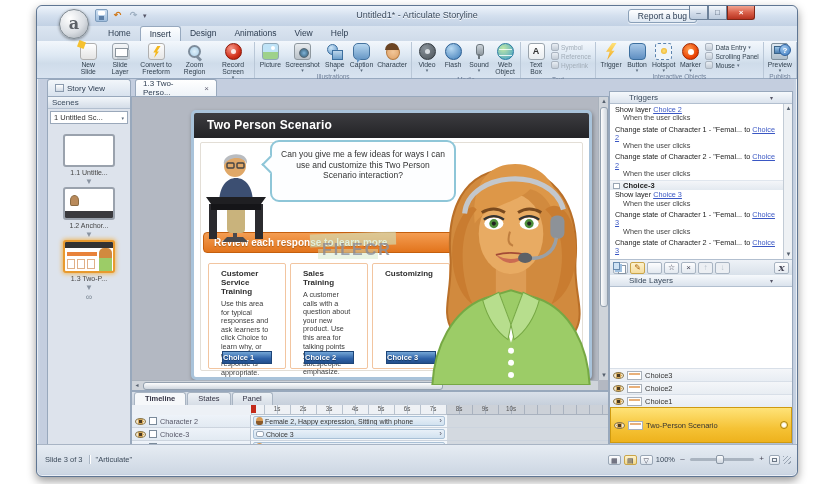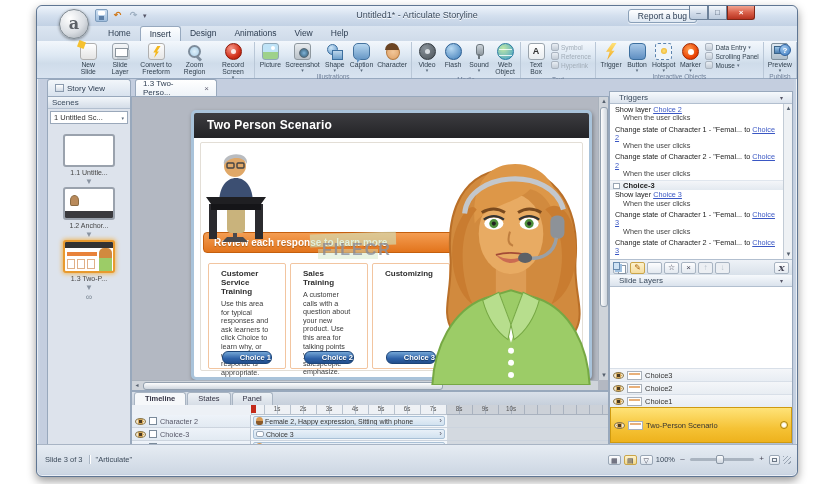--- a/index.html
+++ b/index.html
@@ -123,38 +123,38 @@
     color:#fff;font-size:12px;font-weight:bold;line-height:25px;padding-left:13px;letter-spacing:.2px}
   .slideinner{position:absolute;left:6px;top:29px;right:6px;bottom:6px;border:1px solid #e3ded6;border-radius:2px}
   .bubble{position:absolute;left:76px;top:27px;width:186px;height:62px;background:#fdfeff;border:2px solid #8ec6d8;border-radius:9px;
     font-size:8.5px;line-height:10.5px;color:#333;text-align:center;padding:7px 8px;z-index:3}
   .bubble::before{content:"";position:absolute;left:-8px;top:16px;width:11px;height:11px;background:#fdfeff;border-left:2px solid #8ec6d8;border-bottom:2px solid #8ec6d8;transform:rotate(45deg)}
   .banner{position:absolute;left:9px;top:119px;width:347px;height:21px;background:linear-gradient(#f49d52,#e2741c);border:1px solid #c45f0e;border-radius:4px;
     color:#fff;font-weight:bold;font-size:10px;line-height:20px;padding-left:10px;z-index:1;text-shadow:0 1px 1px rgba(120,60,0,.5)}
   .card{position:absolute;top:150px;height:106px;width:78px;background:#fff;border:1px solid #f2c5a0;border-radius:2px;padding:5px 12px;z-index:2}
   .cardtitle{font-size:8px;font-weight:bold;color:#2f2f2f;line-height:9px;margin-bottom:4px}
   .cardbody{font-size:7.2px;line-height:8.6px;color:#3c3c3c}
-  .choicebtn{position:absolute;bottom:4px;left:50%;transform:translateX(-50%);width:50px;height:13px;border-radius:6px;
-    background:linear-gradient(#74a6d6,#2e62a8 60%,#234f8c);border:1px solid #1d4578;color:#fff;font-size:7.5px;font-weight:bold;text-align:right;line-height:12px;text-shadow:0 1px 1px #13355c}
+  .choicebtn{position:absolute;bottom:4px;left:50%;transform:translateX(-50%);width:50px;height:13px;border-radius:0;
+    background:linear-gradient(#74a6d6,#2e62a8 60%,#234f8c);border:1px solid #1d4578;color:#fff;font-size:7.5px;font-weight:bold;text-align:left;line-height:12px;text-shadow:0 1px 1px #13355c}
   .watermark{position:absolute;left:128px;top:128px;z-index:4;opacity:.85}
   .wm-smear{position:absolute;left:-12px;top:-8px;width:86px;height:13px;background:#cfe6c2;opacity:.7;transform:rotate(-2deg)}
   .wm-smear2{position:absolute;left:-4px;top:8px;width:60px;height:10px;background:#cfe6c2;opacity:.55}
   .wm-text{position:relative;font-size:16px;font-weight:bold;letter-spacing:2px;color:#8d949e;font-family:"Liberation Sans",sans-serif}
   .womansvg{position:absolute;left:228px;top:38px;z-index:5}
   .mansvg{position:absolute;left:10px;top:34px;z-index:2}
   
   .hscroll{position:absolute;left:0;bottom:0;height:10px;right:10px;background:#cfd4da;border-top:1px solid #aab2bc;display:flex;align-items:center}
   .vscroll{position:absolute;right:0;top:0;width:10px;bottom:10px;background:#cfd4da;border-left:1px solid #aab2bc}
   .scrollarrow{width:10px;height:9px;font-size:6px;color:#55606e;text-align:center;line-height:9px}
   .hthumb{height:8px;width:300px;background:linear-gradient(#fdfdfd,#cfd6de);border:1px solid #93a0ae;border-radius:3px;margin-left:1px}
   .vthumb{position:absolute;left:1px;top:10px;width:8px;height:200px;background:linear-gradient(90deg,#fdfdfd,#cfd6de);border:1px solid #93a0ae;border-radius:3px}
   .va{position:absolute;left:0;width:10px;height:9px;font-size:6px;color:#55606e;text-align:center;line-height:9px}
   
   .rightpanel{position:absolute;right:1px;top:12px;width:184px;bottom:0;background:#e7ecf3;border:1px solid #98a8bc}
-  .phdr{height:12px;background:linear-gradient(#f6f9fc,#dbe3ed);border-bottom:1px solid #b2bfcf;font-size:8px;color:#3a4a5d;padding:1px 9px;display:flex;justify-content:space-between;align-items:center}
+  .phdr{height:12px;background:linear-gradient(#f6f9fc,#dbe3ed);border-bottom:1px solid #b2bfcf;font-size:8px;color:#3a4a5d;padding:1px 19px;display:flex;justify-content:space-between;align-items:center}
   .phdr .caret{font-size:6px;color:#556}
   .triglist{position:absolute;left:0;top:12px;right:9px;height:155px;background:#fff;overflow:hidden;padding-top:1px}
   .tgroup{height:10px;background:linear-gradient(#f4f6f9,#e3e9f0);border-top:1px solid #e0e6ee;display:flex;align-items:center;gap:3px;padding:0 3px;font-size:7.5px;font-weight:bold;color:#222}
   .tgic{width:7px;height:6px;background:#fff;border:1px solid #99a6b5}
   .titem{padding:1px 2px 1px 5px;margin-bottom:1px}
   .tline1{font-size:7.3px;line-height:8.3px;color:#222}
   .tline2{font-size:7.3px;line-height:8.3px;color:#444;padding-left:8px}
   .tlink{color:#3a57c4;text-decoration:underline}
   .trigscroll{position:absolute;right:0;top:12px;width:9px;height:155px;background:#eef1f4;border-left:1px solid #c2cbd5}
   .trigtools{position:absolute;left:0;top:167px;right:0;height:16px;background:linear-gradient(#eef2f7,#d9e1ea);border-top:1px solid #b2bfcf;display:flex;align-items:center;gap:2px;padding:0 3px}
@@ -463,20 +463,21 @@
           <circle cx="31" cy="19" r="11" fill="#e0a868"></circle>
           <path d="M20 18 C17 5 45 3 43 17 C39 9 25 9 20 18 Z" fill="#b9bcc0"></path>
           <rect x="23" y="16" width="7" height="5" rx="1" fill="none" stroke="#444" stroke-width="1.4"></rect>
           <rect x="33" y="16" width="7" height="5" rx="1" fill="none" stroke="#444" stroke-width="1.4"></rect>
           <path d="M2 50 L62 50 L57 57 L7 57 Z" fill="#1f1f22"></path>
           <rect x="5" y="57" width="8" height="35" fill="#2b2b2f"></rect>
           <rect x="51" y="57" width="8" height="35" fill="#2b2b2f"></rect>
           <rect x="7" y="57" width="50" height="6" fill="#151518"></rect>
         </svg>
 
+        <div class="bubble">Can you give me a few ideas for ways I can use and customize this Two Person Scenario interaction?</div>
 
         <div class="banner">Review each response to learn more</div>
 
         <div class="card" style="left:14px">
           <div class="cardtitle">Customer Service Training</div>
           <div class="cardbody">Use this area for typical responses and ask learners to click Choice to learn why, or why not, each response is appropriate.</div>
           <div class="choicebtn">Choice 1</div>
         </div>
         <div class="card" style="left:96px">
           <div class="cardtitle">Sales Training</div>

